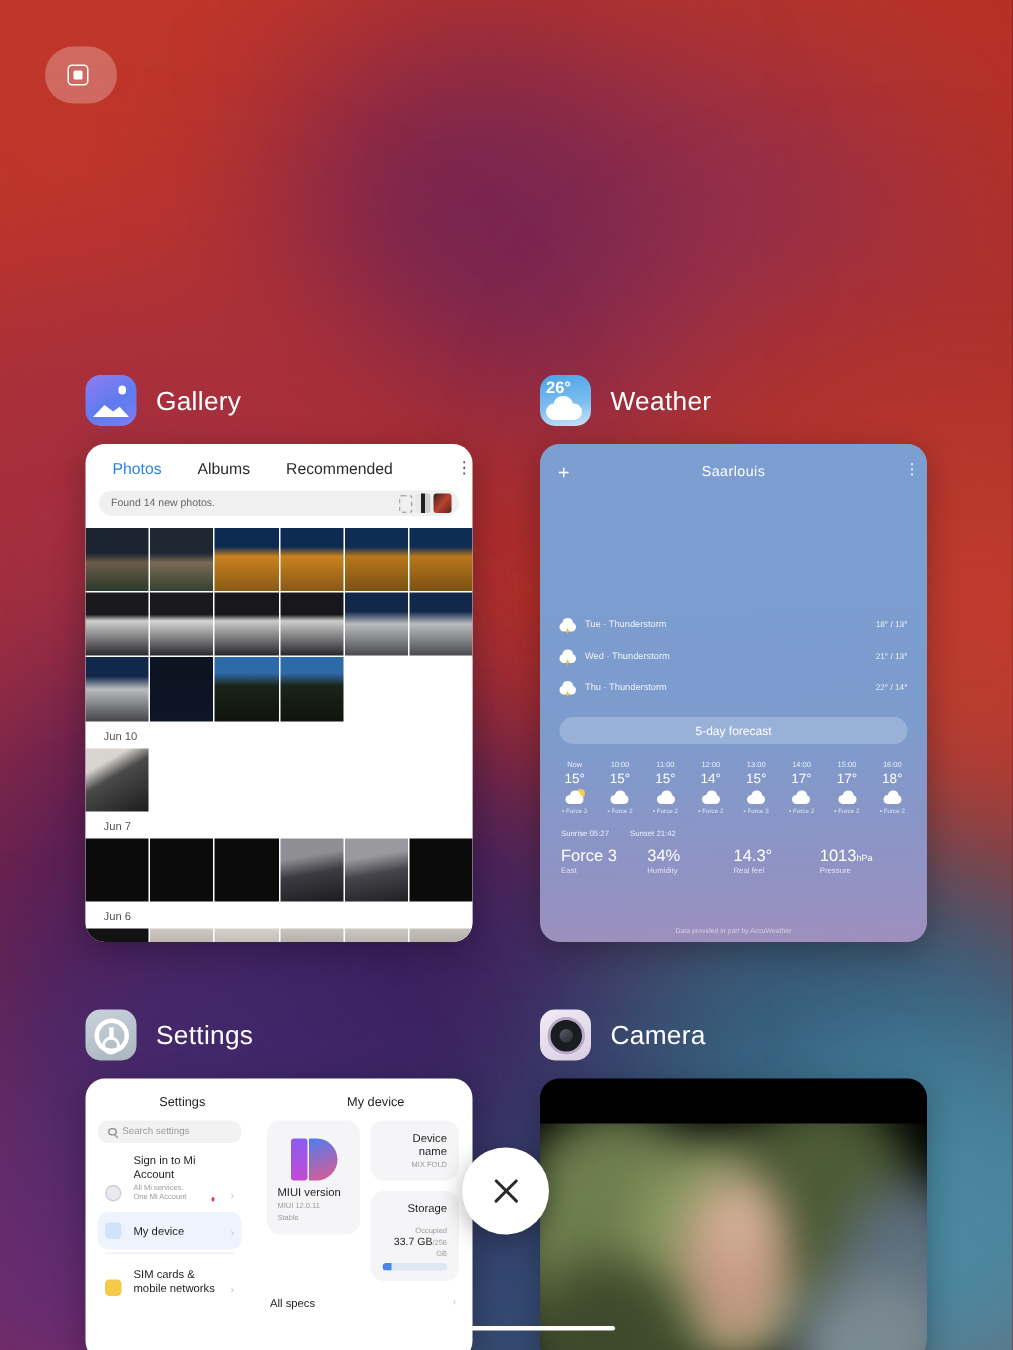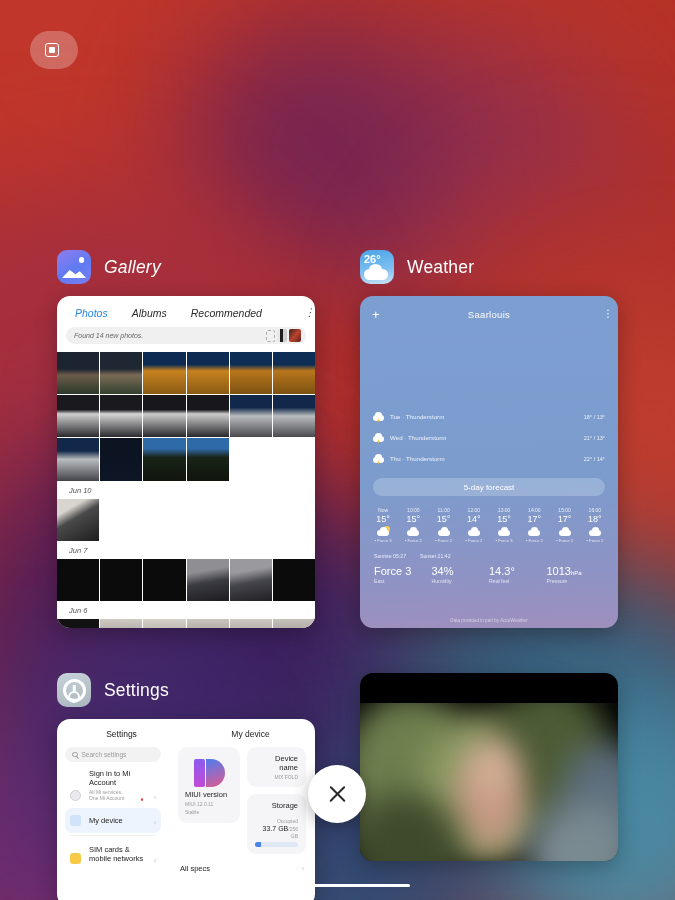--- a/index.html
+++ b/index.html
@@ -234,21 +234,21 @@
       <div class="blob b11"></div>
       <div class="blob b12"></div>
     <div class="blob b13"></div>
       <div class="blob b14"></div>
   </div>
 
   <div class="chip">
     <span class="chip-ic"></span>
   </div>
 
-  <div class="card" style="left:57px; top:250px;font-style:italic;">
+  <div class="card" style="left:57px; top:250px;">
     <div class="hdr">
       <div class="appicon ic-gal">
         <div class="sun"></div>
           <div class="mtn"></div>
       </div>
       <div class="apptitle">Gallery</div>
     </div>
     <div class="win" id="gal-win">
       <div class="gal-tabs">
         <div class="gal-tab on">Photos</div>
@@ -528,20 +528,26 @@
           <div class="allspecs">
             <span>All specs</span>
             <span class="ch">›</span>
           </div>
         </div>
       </div>
     </div>
   </div>
 
   <div class="card" style="left:360px; top:673px;">
+    <div class="hdr">
+      <div class="appicon ic-cam">
+          <div class="lens"></div>
+        </div>
+      <div class="apptitle">Camera</div>
+    </div>
     <div class="win" id="cam-win">
       <div class="cam-view">
         <div class="cam-blob" style="left:-20px;top:-10px;width:140px;height:170px;background:#6e7e4e;"></div>
         <div class="cam-blob" style="left:60px;top:10px;width:130px;height:150px;background:#8c9a63;"></div>
         <div class="cam-blob" style="left:130px;top:-20px;width:120px;height:140px;background:#4d5c36;"></div>
         <div class="cam-blob" style="left:95px;top:55px;width:70px;height:90px;background:#c79a86;border-radius:45%;"></div>
         <div class="cam-blob" style="left:110px;top:35px;width:45px;height:55px;background:#d9b49c;"></div>
         <div class="cam-blob" style="left:200px;top:40px;width:90px;height:120px;background:#5e6f7e;"></div>
         <div class="cam-blob" style="left:-10px;top:90px;width:110px;height:110px;background:#3f4a2c;"></div>
         <div class="cam-blob" style="left:165px;top:100px;width:110px;height:100px;background:#7a8a91;"></div>

